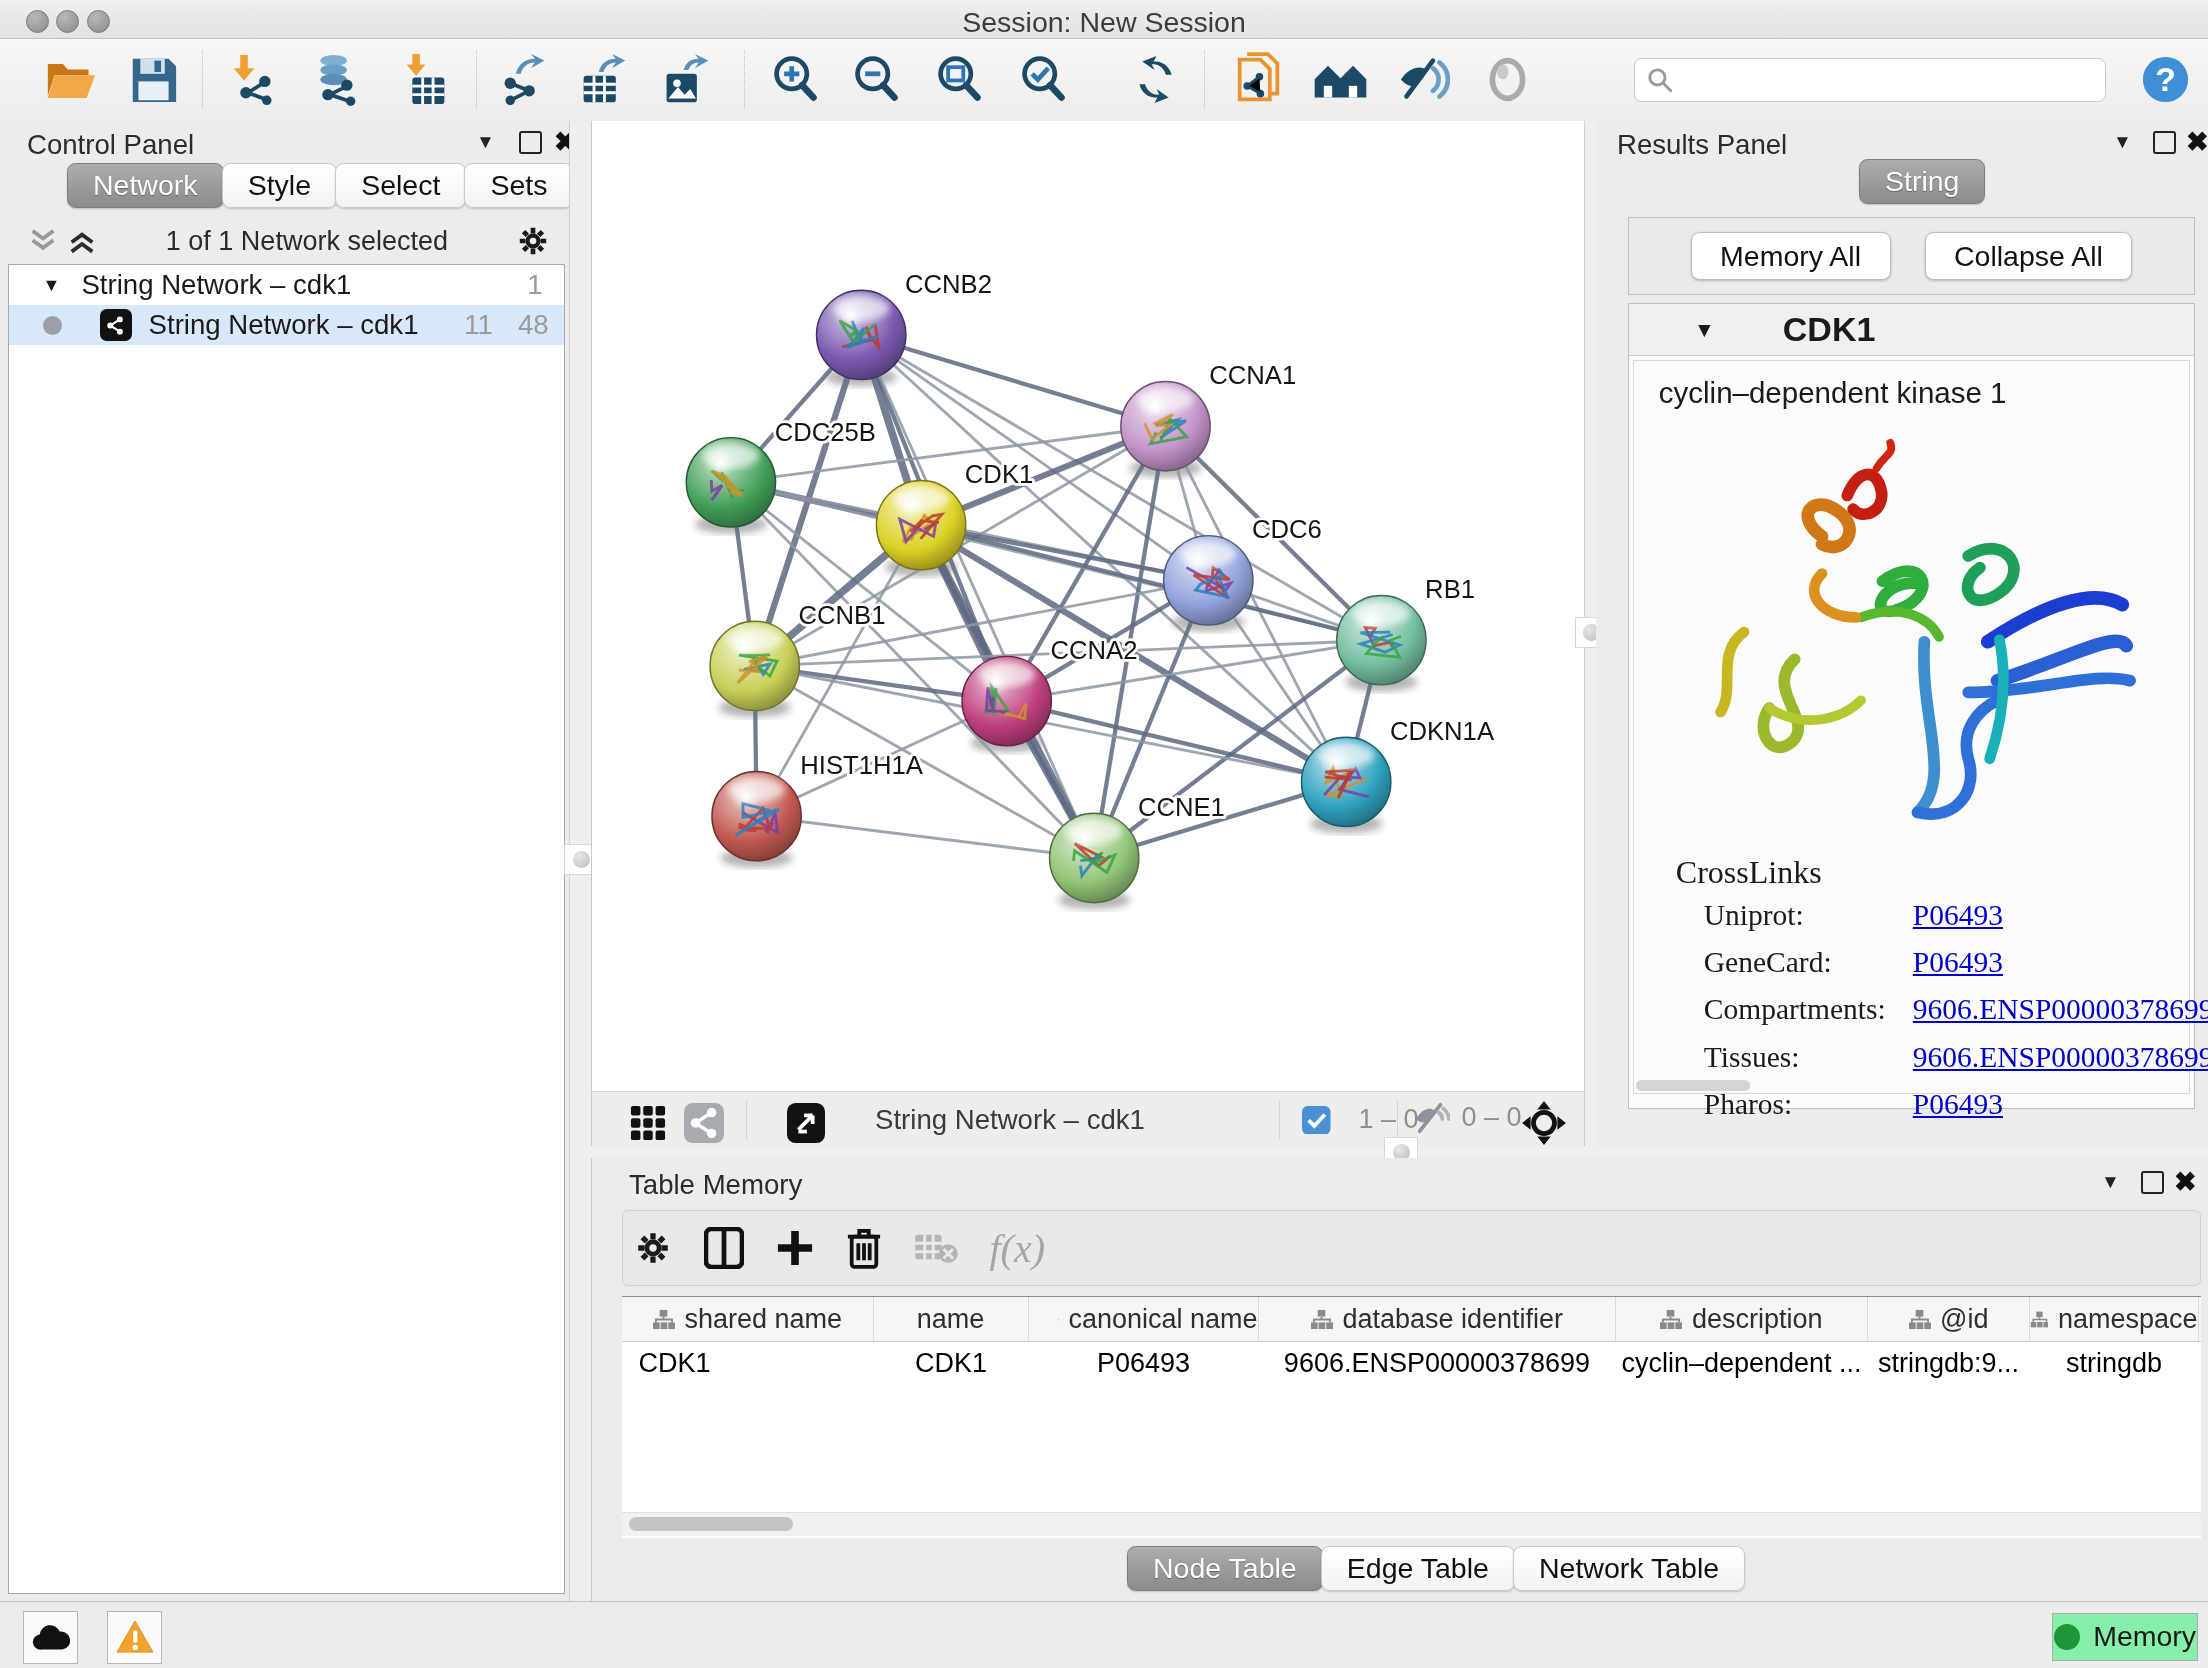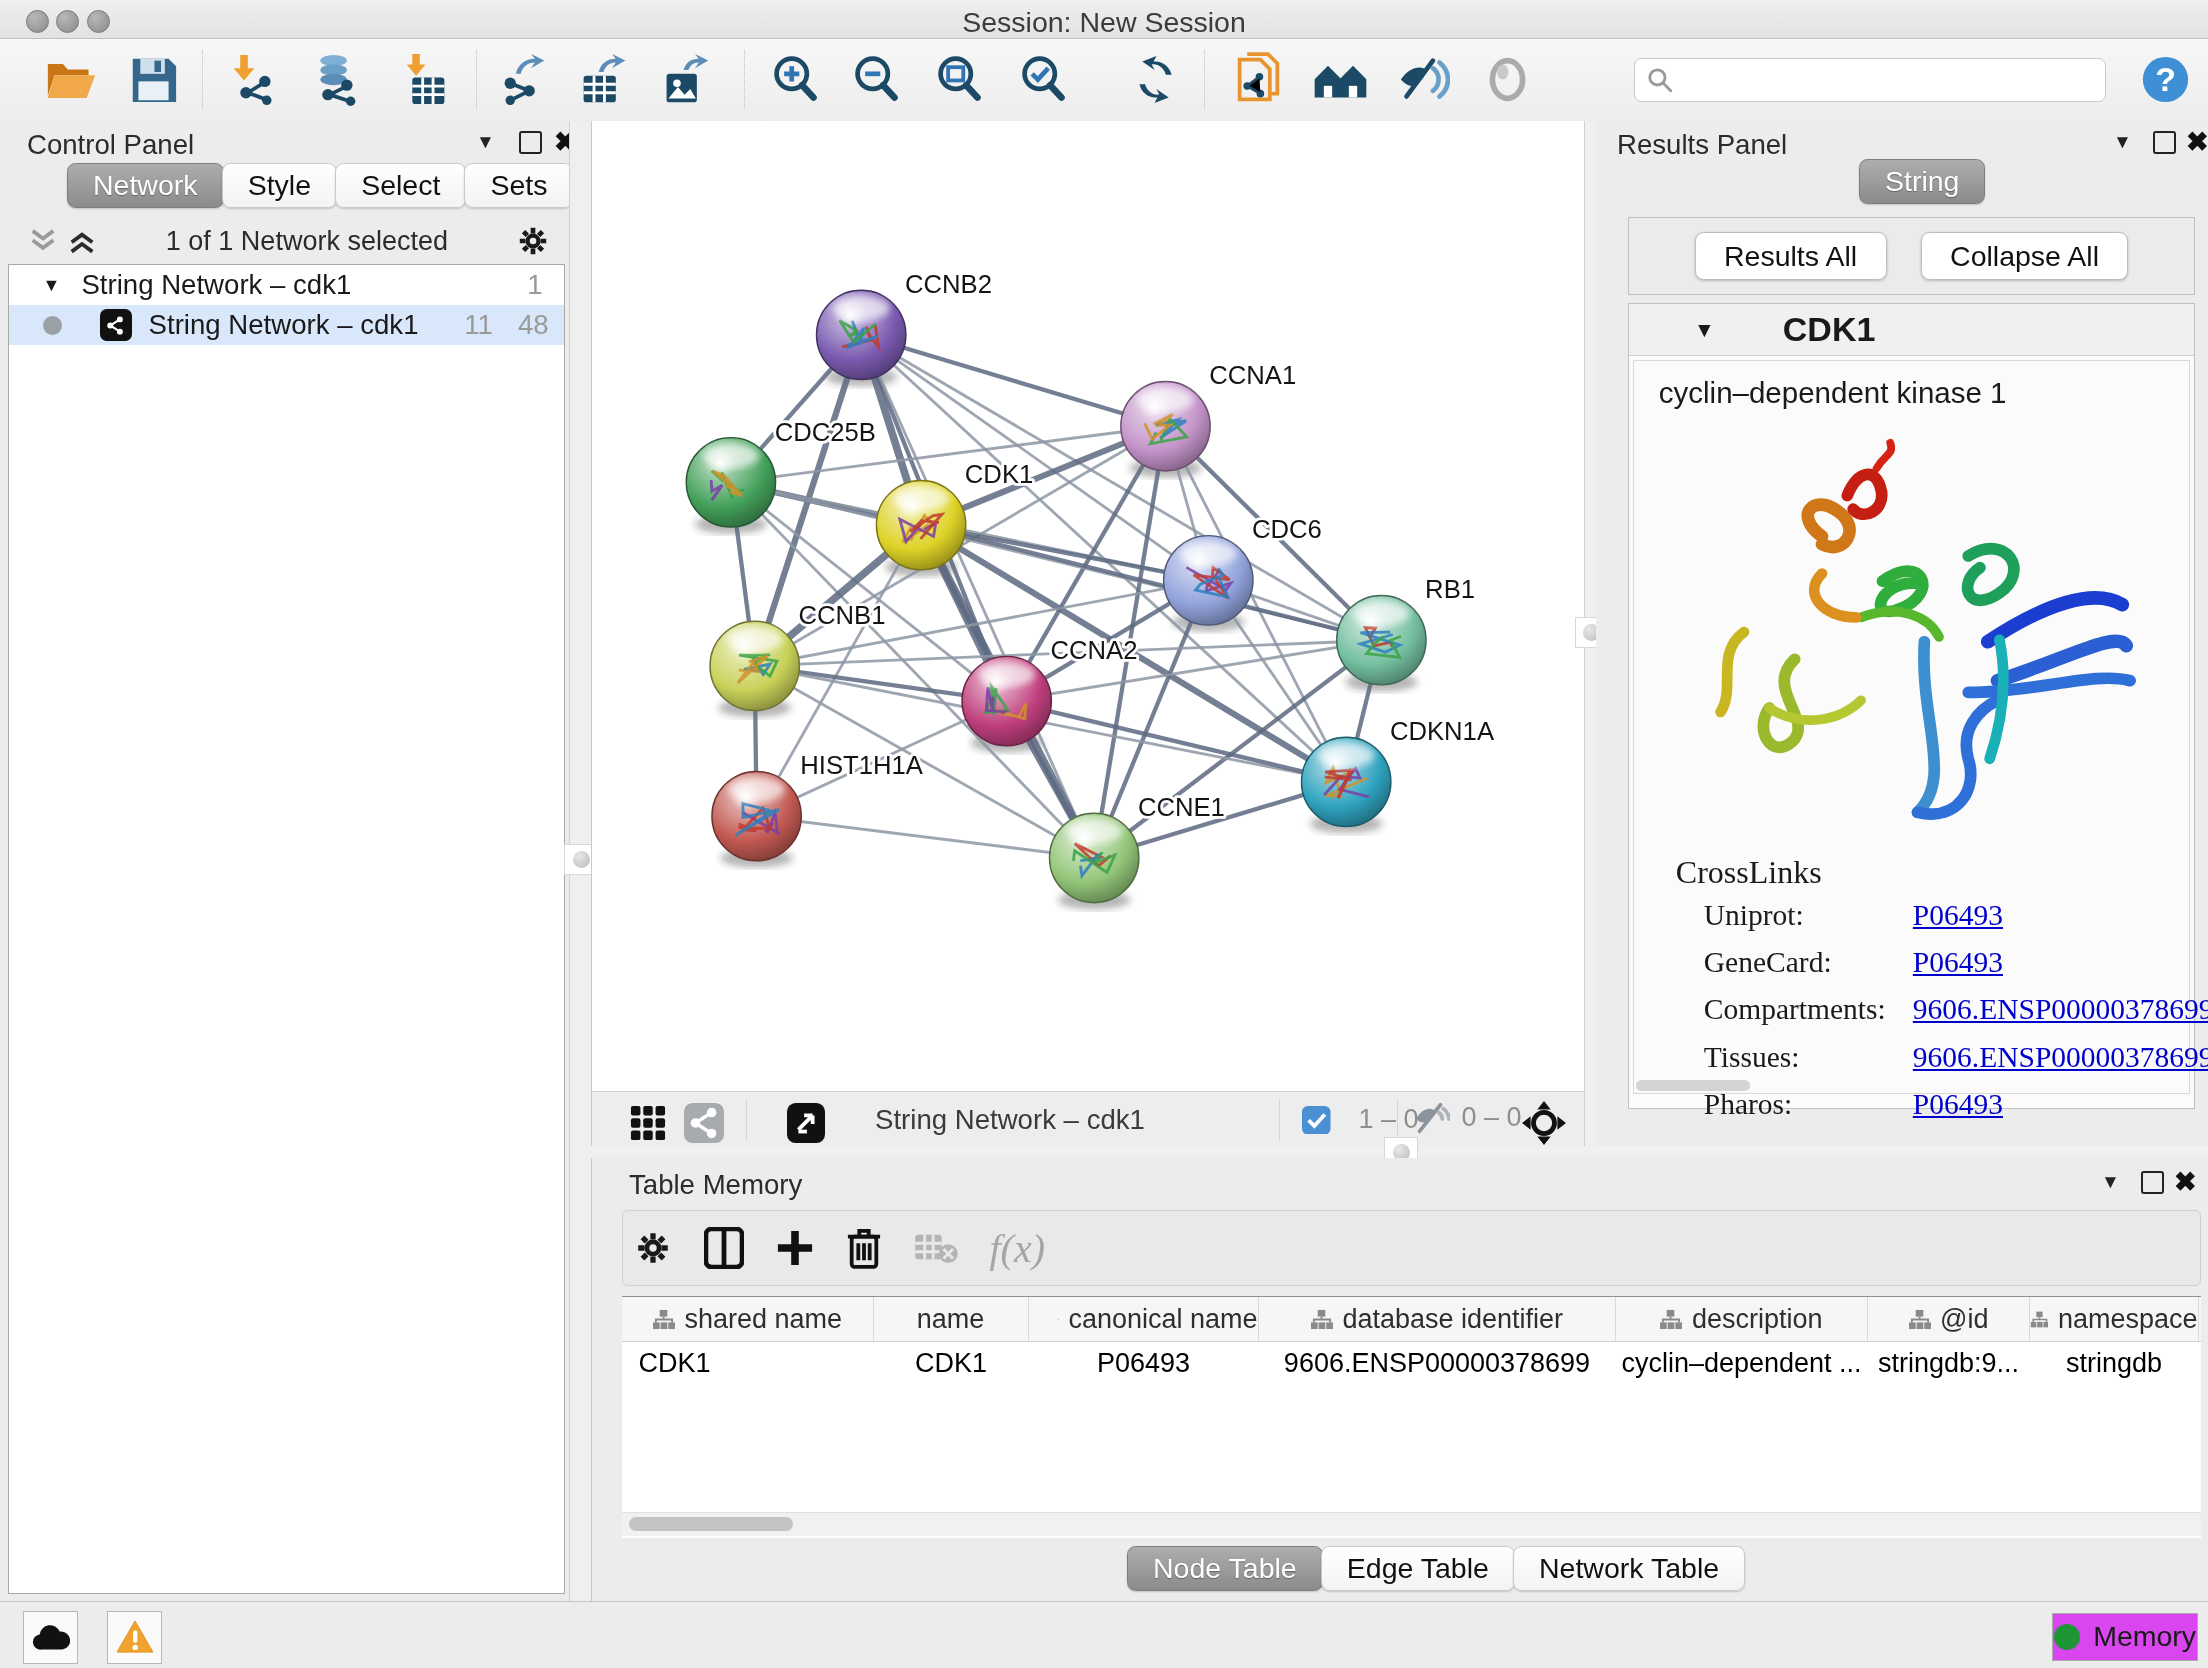--- a/index.html
+++ b/index.html
@@ -75,21 +75,21 @@
       border-right:1px solid #d9d9d9;box-sizing:border-box;overflow:hidden;white-space:nowrap;}
   .td-row{display:flex;height:42px;}
   .td{display:flex;align-items:center;justify-content:center;font-size:27px;color:#000;
       box-sizing:border-box;overflow:hidden;white-space:nowrap;}
   .hscroll{left:29.5px;top:354px;width:1579px;height:23px;background:#f1f1f1;border-top:1px solid #e0e0e0;}
   .hthumb{left:7.6px;top:3.8px;width:164px;height:14.3px;border-radius:7.6px;background:#c3c3c3;}
 
   
   .status-bar{left:0;top:1601px;width:2208px;height:68px;background:#ececec;border-top:1px solid #c4c4c4;}
   .sq-btn{width:55px;height:53px;background:#fafafa;border:1.9px solid #b8b8b8;display:flex;align-items:center;justify-content:center;box-sizing:border-box;}
-  .memory-btn{width:146px;height:48px;background:#d946ef;border:1.9px solid #ababab;display:flex;align-items:center;
+  .memory-btn{width:146px;height:48px;background:#86efac;border:1.9px solid #ababab;display:flex;align-items:center;
               justify-content:center;gap:13.3px;font-size:28.5px;box-sizing:border-box;}
   .mem-dot{width:26px;height:26px;border-radius:50%;background:#1f9636;}
 </style>
 </head>
 <body>
 
 <div class="abs titlebar">
   <span class="abs tl" style="left:26px"></span>
   <span class="abs tl" style="left:56px"></span>
   <span class="abs tl" style="left:87px"></span>
@@ -577,21 +577,21 @@
 
 <div class="abs results-panel">
   <div class="abs panel-title" style="left:21px;top:7.6px">Results Panel</div>
   <span class="abs mini-caret" style="left:517px;top:9.5px">▼</span>
   <span class="abs float-sq" style="left:557px;top:9.5px"></span>
   <span class="abs close-x" style="left:590px;top:7.6px">✖</span>
 
   <div class="abs tab selected" style="left:263px;top:38px">String</div>
 
   <div class="abs rp-box" style="left:32px;top:96px;width:567px;height:78px;display:flex;align-items:center;justify-content:center;gap:34px">
-    <span class="btn">Results All</span>
+    <span class="btn">Memory All</span>
     <span class="btn">Collapse All</span>
   </div>
 
   <div class="abs rp-box" style="left:32px;top:182px;width:567px;height:806px;background:#fbfbfb">
     <div class="section-head" style="height:51px">
       <span style="font-size:21px;margin-left:65px">▼</span>
       <span style="font-size:34px;font-weight:bold;margin-left:68px">CDK1</span>
     </div>
     <div style="border:1px solid #d8d8d8;margin:3.8px;height:732px;position:relative">
       <div style="font-size:29.5px;margin:15px 0 0 25px">cyclin–dependent kinase 1</div>

